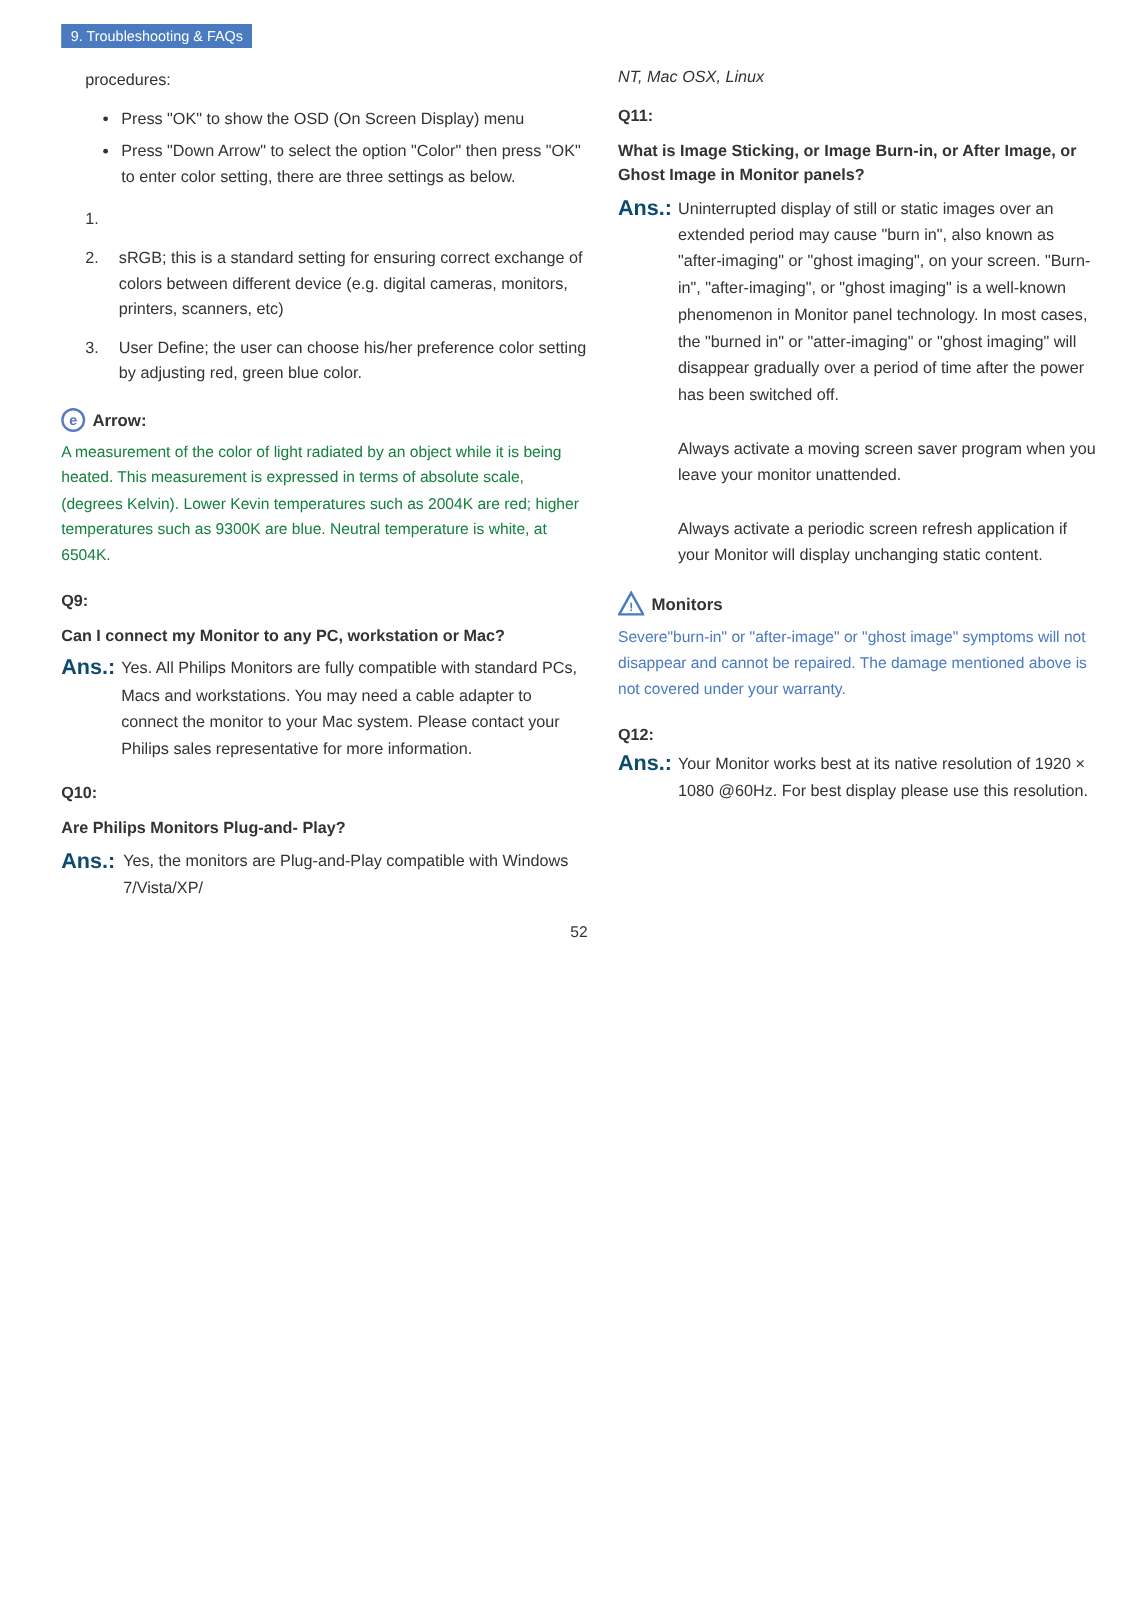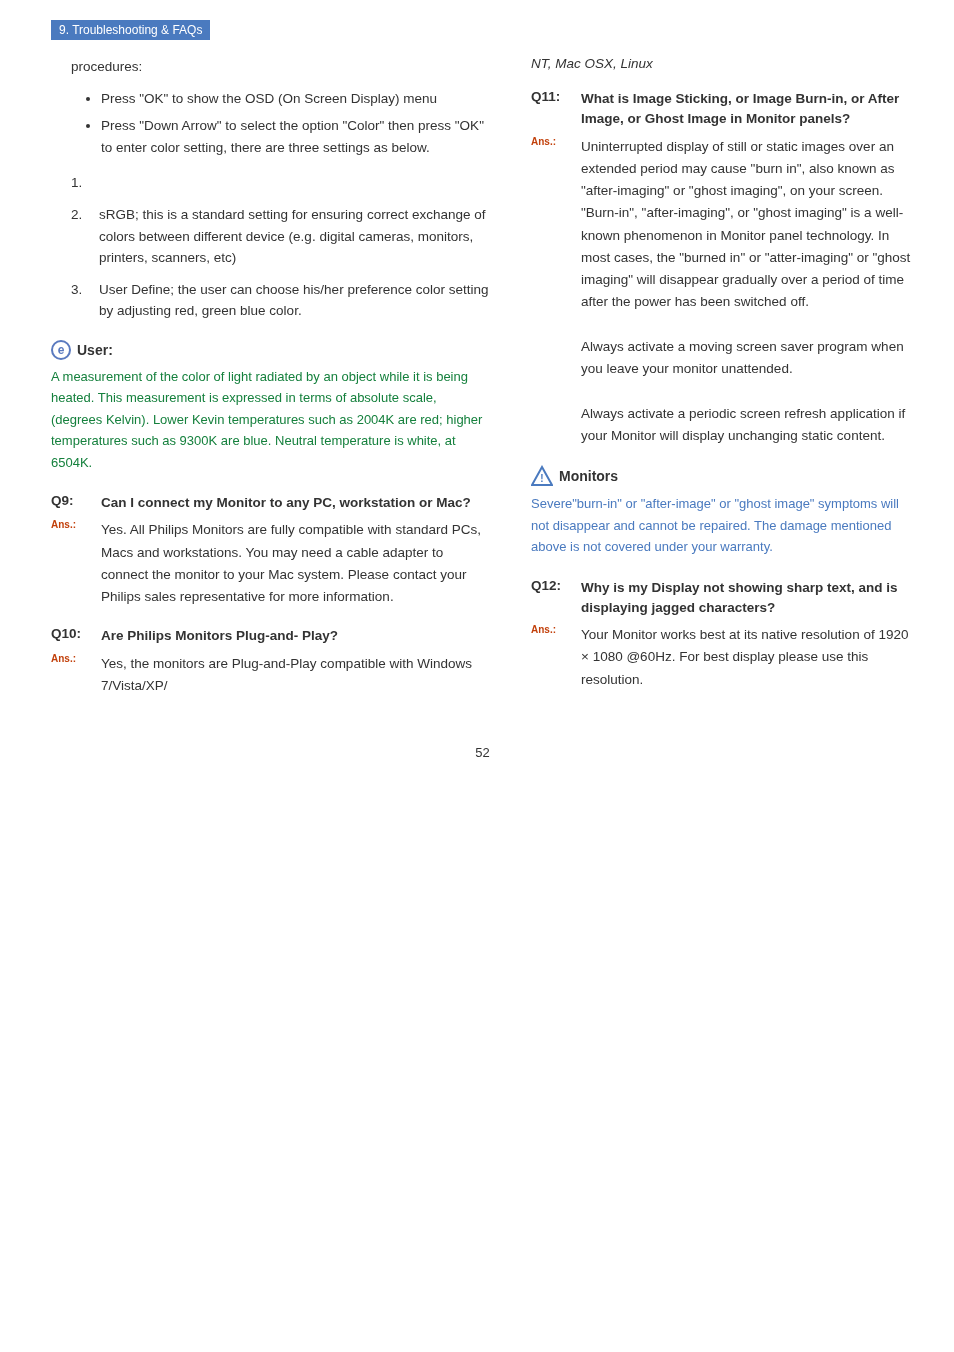--- a/index.html
+++ b/index.html
@@ -21,21 +21,21 @@
     .breadcrumb-bar {
       background: #4a7abf;
       color: #fff;
       font-size: 12px;
       padding: 3px 8px;
       margin-bottom: 16px;
       display: inline-block;
     }
     .two-col {
       display: flex;
-      gap: 40px;
+      gap: 24px;
     }
     .col-left {
       width: 440px;
       flex-shrink: 0;
     }
     .col-right {
       flex: 1;
     }
     .intro-text {
       font-size: 13.5px;
@@ -124,57 +124,57 @@
       font-size: 13px;
       line-height: 1.65;
     }
     .qa-block {
       margin-bottom: 18px;
     }
     .qa-question {
       display: flex;
       gap: 12px;
       margin-bottom: 6px;
+      flex-direction: column;
     }
     .qa-q-label {
       font-weight: bold;
       font-size: 13.5px;
       min-width: 38px;
       color: #333;
     }
     .qa-q-text {
       font-weight: bold;
       font-size: 13.5px;
       line-height: 1.5;
       color: #333;
     }
     .qa-answer {
       display: flex;
       gap: 12px;
     }
     .qa-a-label {
       font-weight: bold;
-      font-size: 10px;
+      font-size: 18px;
       min-width: 38px;
-      color: #c2410c;
+      color: #0c4a6e;
     }
     .qa-a-text {
       font-size: 13.5px;
       line-height: 1.65;
       color: #333;
     }
     .right-intro {
       font-size: 13.5px;
       margin-bottom: 18px;
       color: #333;
       font-style: italic;
     }
     .page-number {
       text-align: center;
-      margin-top: 30px;
       font-size: 13px;
       color: #333;
     }
   </style>
 </head>
 <body>
 
 <div class="page">
   <div class="breadcrumb-bar">9. Troubleshooting &amp; FAQs</div>
 
@@ -199,21 +199,21 @@
         </li>
         <li>
           <span class="num">3.</span>
           <span>User Define; the user can choose his/her preference color setting by adjusting red, green blue color.</span>
         </li>
       </ol>
 
       <div class="note-box">
         <div class="note-header">
           <div class="note-icon">e</div>
-          <span>User:</span>
+          <span>Arrow:</span>
         </div>
         <div class="note-text">A measurement of the color of light radiated by an object while it is being heated. This measurement is expressed in terms of absolute scale, (degrees Kelvin). Lower Kevin temperatures such as 2004K are red; higher temperatures such as 9300K are blue. Neutral temperature is white, at 6504K.</div>
       </div>
 
       <div class="qa-block">
         <div class="qa-question">
           <span class="qa-q-label">Q9:</span>
           <span class="qa-q-text">Can I connect my Monitor to any PC, workstation or Mac?</span>
         </div>
         <div class="qa-answer">
@@ -259,21 +259,20 @@
             </svg>
           </div>
           <span>Monitors</span>
         </div>
         <div class="warning-text">Severe"burn-in" or "after-image" or "ghost image" symptoms will not disappear and cannot be repaired. The damage mentioned above is not covered under your warranty.</div>
       </div>
 
       <div class="qa-block">
         <div class="qa-question">
           <span class="qa-q-label">Q12:</span>
-          <span class="qa-q-text">Why is my Display not showing sharp text, and is displaying jagged characters?</span>
         </div>
         <div class="qa-answer">
           <span class="qa-a-label">Ans.:</span>
           <span class="qa-a-text">Your Monitor works best at its native resolution of 1920 × 1080 @60Hz. For best display please use this resolution.</span>
         </div>
       </div>
 
     </div>
   </div>
 

